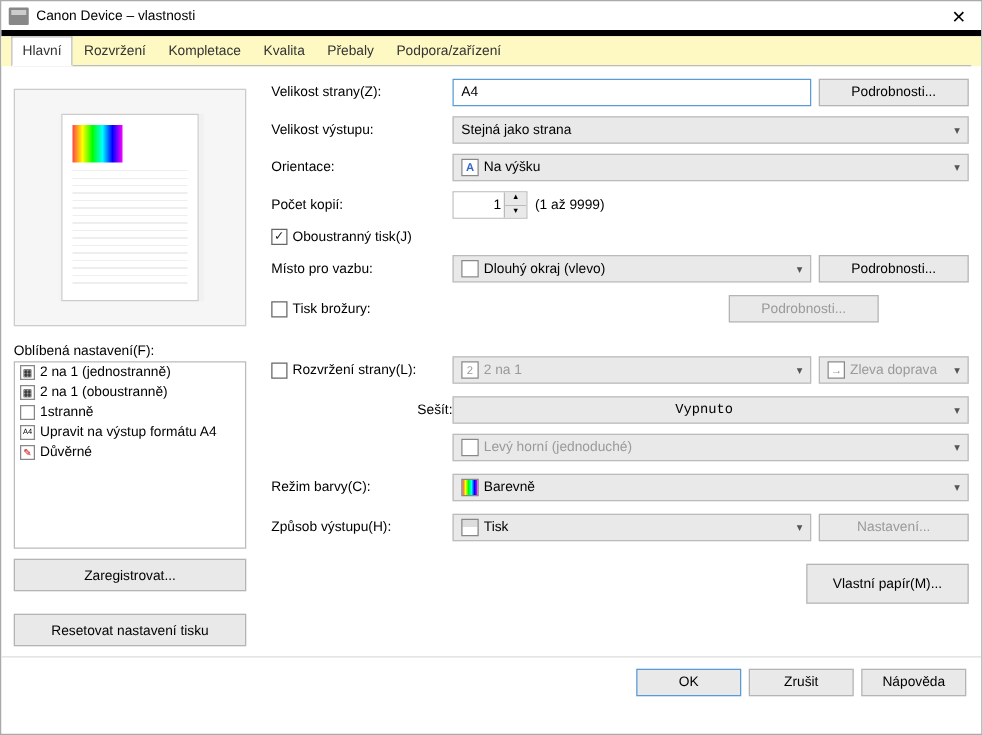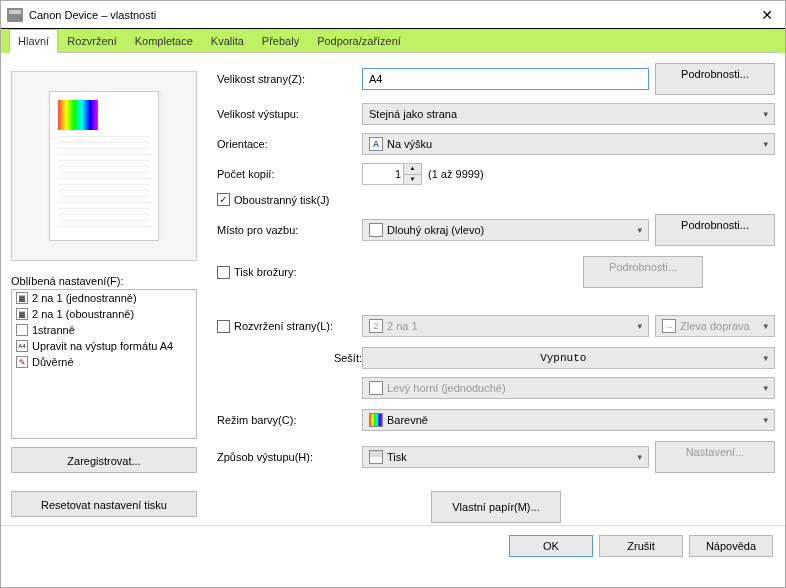--- a/index.html
+++ b/index.html
@@ -1,21 +1,21 @@
 <!DOCTYPE html>
 <html><head>
 <meta charset="utf-8">
 <style>
 * { box-sizing: border-box; margin: 0; padding: 0; font-family: "Segoe UI", Tahoma, sans-serif; font-size: 11px; }
 body { background: #fff; width: 786px; height: 588px; border: 1px solid #aaa; overflow: hidden; }
-.titlebar { height: 28px; display: flex; align-items: center; padding: 0 6px; border-bottom: 1px solid #000000; }
+.titlebar { height: 28px; display: flex; align-items: center; padding: 0 6px; border-bottom: 5px solid #000000; }
 .titlebar .icon { width: 16px; height: 14px; background: #888; margin-right: 6px; border-radius: 1px; position: relative; }
 .titlebar .icon::before { content:""; position:absolute; top:2px; left:2px; right:2px; height:4px; background:#ccc; }
 .titlebar .close { margin-left: auto; font-size: 14px; cursor: pointer; padding: 0 6px; }
-.tabs { display: flex; padding-left: 8px; height: 24px; background:#bef264; }
+.tabs { display: flex; padding-left: 8px; height: 24px; background:#fef9c3; }
 .tab { padding: 5px 8px 3px; border: 1px solid transparent; cursor: pointer; color:#333; }
 .tab.active { border: 1px solid #bbb; border-bottom: 1px solid #fff; background:#fff; }
 .tabrule { height:1px; background:#bbb; margin-top:-1px; margin-left:8px; margin-right:8px; }
 .content { display: flex; padding: 10px 10px 0 10px; height: 472px; }
 .left { width: 186px; display: flex; flex-direction: column; justify-content: center; }
 .preview-box { height: 190px; border: 1px solid #ccc; background:#f6f6f6; display:flex; align-items:center; justify-content:center; }
 .preview-inner { width:110px; height:150px; background:#fff; border:1px solid #ccc; position:relative; box-shadow: 4px 0 0 #f1f1f1, -2px 0 0 #f4f4f4; }
 .preview-inner::before { content:""; position:absolute; left:8px; top:8px; width:40px; height:30px; background:linear-gradient(90deg,#f44,#ff0,#0f0,#0ff,#00f,#f0f); }
 .preview-inner::after { content:""; position:absolute; left:8px; top:44px; right:8px; bottom:8px; background: repeating-linear-gradient(#eee 0, #eee 1px, transparent 1px, transparent 6px); }
 .fav-label { margin-top: 14px; }
@@ -32,27 +32,27 @@
 .sel .chev { font-size:9px; color:#555; margin-left:6px; }
 .sel.disabled { color:#9a9a9a; cursor:default; }
 input.text { height:22px; border:1px solid #5a9ad8; padding: 0 6px; background:#fff; flex:1; outline:none; }
 .num-input { width:60px; height:22px; border:1px solid #bbb; display:flex; }
 .num-input input { border:none; width:40px; text-align:right; padding-right:2px; outline:none; }
 .spin { width:18px; display:flex; flex-direction:column; border-left:1px solid #bbb; }
 .spin div { flex:1; text-align:center; font-size:6px; background:#e9e9e9; cursor:pointer; line-height:9px; }
 .spin div:first-child { border-bottom:1px solid #bbb; }
 .checkbox { display:flex; align-items:center; gap:4px; cursor:pointer; }
 .checkbox .box { width:13px; height:13px; border:1px solid #666; background:#fff; text-align:center; font-size:10px; line-height:11px; color:#222; }
-.detail-btn { width:120px; height:32px; }
+.detail-btn { width:120px; height:22px; }
 .half { width: 215px; }
 .sw-color { width:14px; height:14px; border:1px solid #888; background:linear-gradient(90deg,#f44,#ff0,#0f0,#0ff,#00f,#f0f); margin-right:4px; }
 .sw-page { width:14px; height:14px; border:1px solid #888; background:#fff; margin-right:4px; position:relative; }
 .sw-print { width:14px; height:14px; border:1px solid #888; background:linear-gradient(#ddd 50%,#fff 50%); margin-right:4px; }
 .sw-orient { width:14px; height:14px; border:1px solid #888; background:#fff; margin-right:4px; font-size:9px; text-align:center; line-height:12px; color:#36c; font-weight:bold; }
-.bottom-row { display:flex; justify-content:center; gap:6px; padding-top:10px; }
+.bottom-row { display:flex; justify-content:flex-end; gap:6px; padding-top:10px; }
 .footer { height:40px; border-top:1px solid #ddd; display:flex; align-items:center; justify-content:flex-end; gap:6px; padding:0 12px; }
 .footer .btn { width:84px; height:22px; }
 </style>
 </head>
 <body>
 
 <div class="titlebar">
   <span class="icon"></span>
   <span>Canon Device – vlastnosti</span>
   <span class="close">✕</span>

